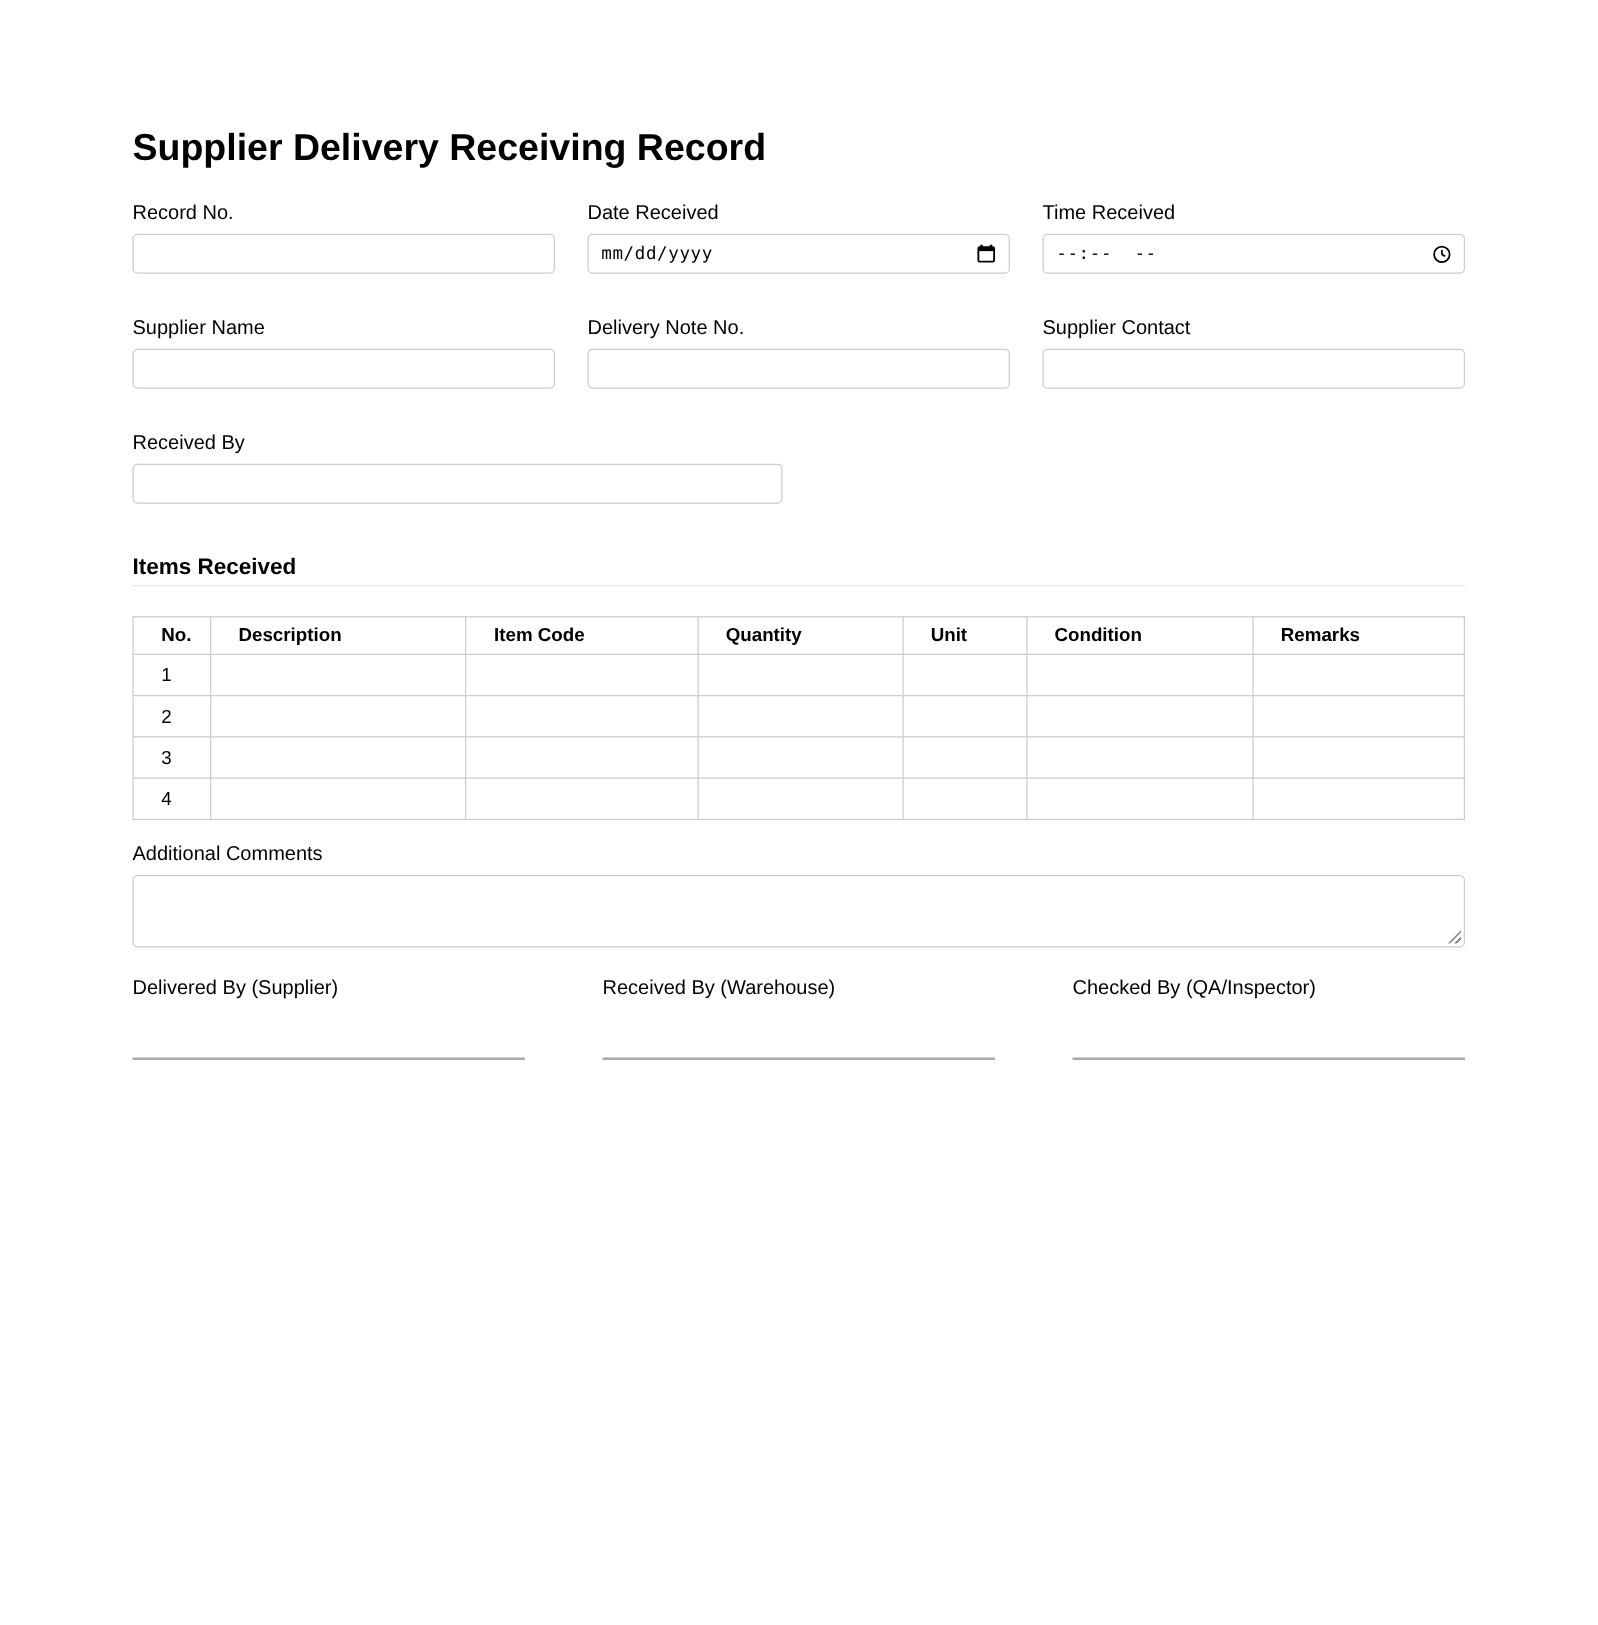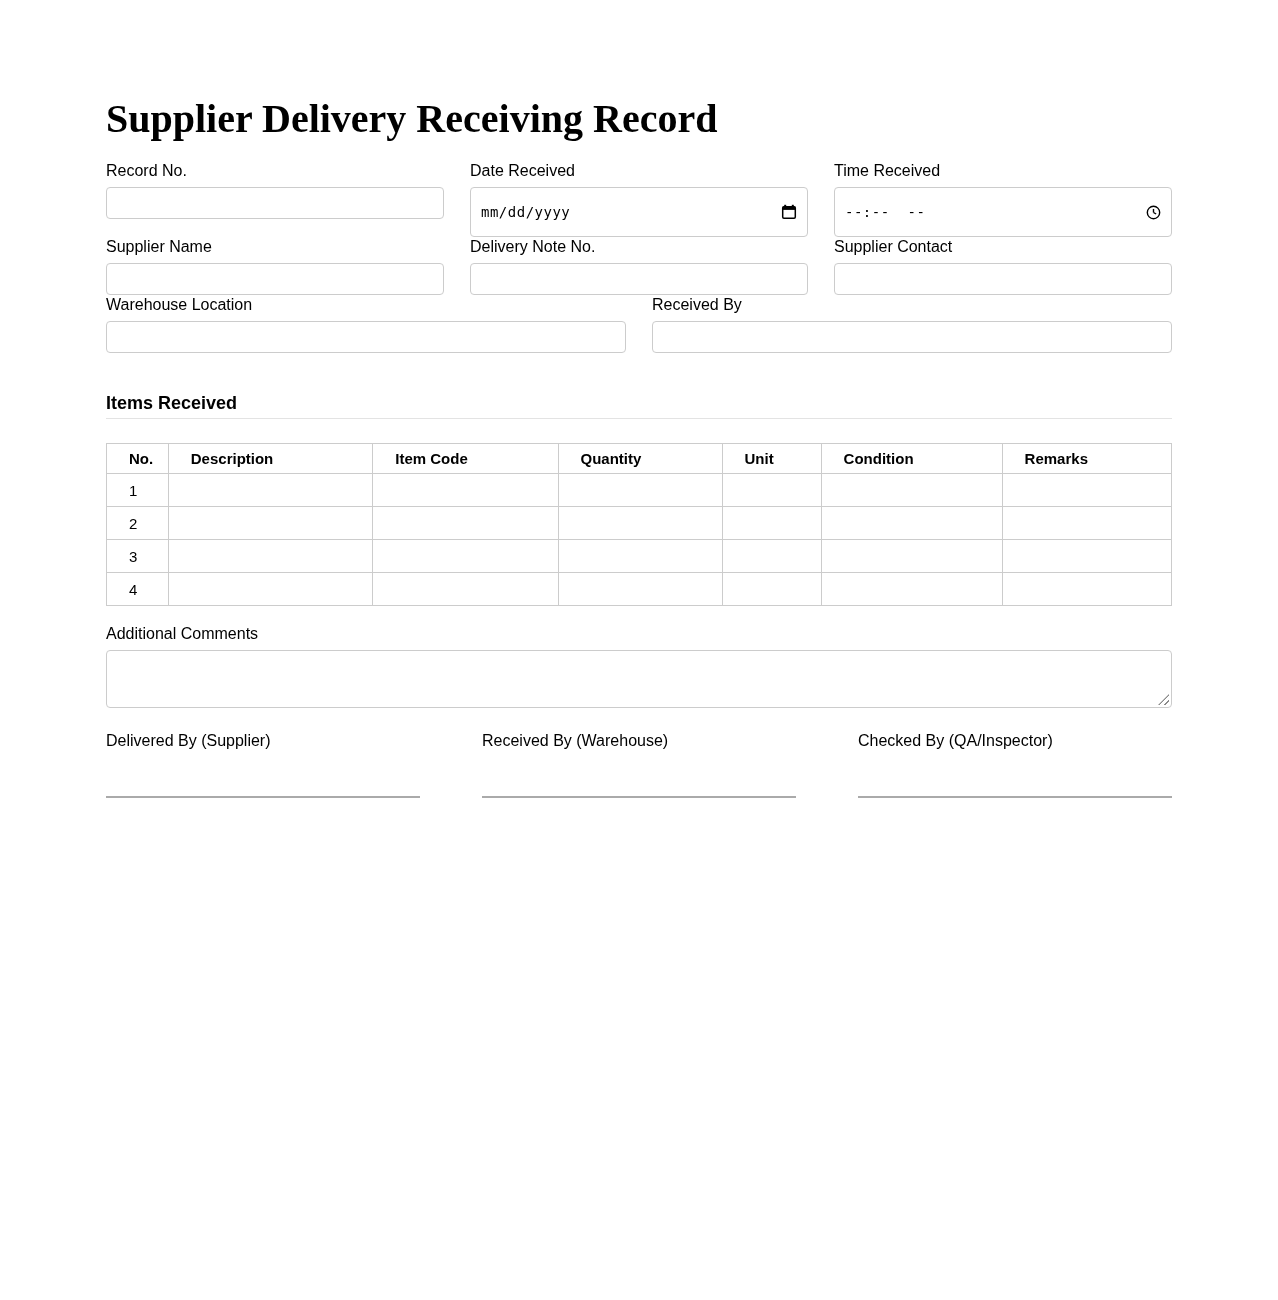--- a/index.html
+++ b/index.html
@@ -9,30 +9,30 @@
     background: #ffffff;
     color: #000000;
     font-family: "Liberation Sans", sans-serif;
   }
   .container {
     width: 1066px;
     margin: 0 auto;
     padding-top: 101px;
   }
   h1.page-title {
-    font-size: 40px;
+    font-size: 30px;
     line-height: 35px;
     font-weight: bold;
     margin: 0 0 25px 0;
-    font-family: Liberation Serif, serif;
   }
   .grid3 {
     display: grid;
     grid-template-columns: repeat(3, 1fr);
     column-gap: 26px;
+    margin-bottom: 34px;
   }
   .grid2 {
     display: grid;
     grid-template-columns: repeat(2, 1fr);
     column-gap: 26px;
     margin-bottom: 40px;
   }
   .field-label {
     display: block;
     font-size: 16px;
@@ -50,21 +50,21 @@
     font-family: "Liberation Sans", sans-serif;
     font-size: 15px;
     color: #000000;
     outline: none;
   }
   .picker-input {
     display: flex;
     align-items: center;
     justify-content: space-between;
     width: 100%;
-    height: 50px;
+    height: 32px;
     border: 1px solid #cccccc;
     border-radius: 4px;
     background: #ffffff;
     padding: 0 10px;
     cursor: default;
   }
   .picker-text {
     font-family: "DejaVu Sans Mono", monospace;
     font-size: 14px;
     letter-spacing: 0.5px;
@@ -212,24 +212,20 @@
       <input class="text-input" type="text" value="" style="">
     </div>
     <div class="field">
       <label class="field-label">Supplier Contact</label>
       <input class="text-input" type="text" value="" style="">
     </div>
   </div>
 
   <div class="grid2">
     <div class="field">
-      <label class="field-label">Warehouse Location</label>
-      <input class="text-input" type="text" value="" style="">
-    </div>
-    <div class="field">
       <label class="field-label">Received By</label>
       <input class="text-input" type="text" value="" style="">
     </div>
   </div>
 
   <h2 class="section-heading">Items Received</h2>
   <hr class="section-rule">
 
   <table class="items-table">
     <thead>

